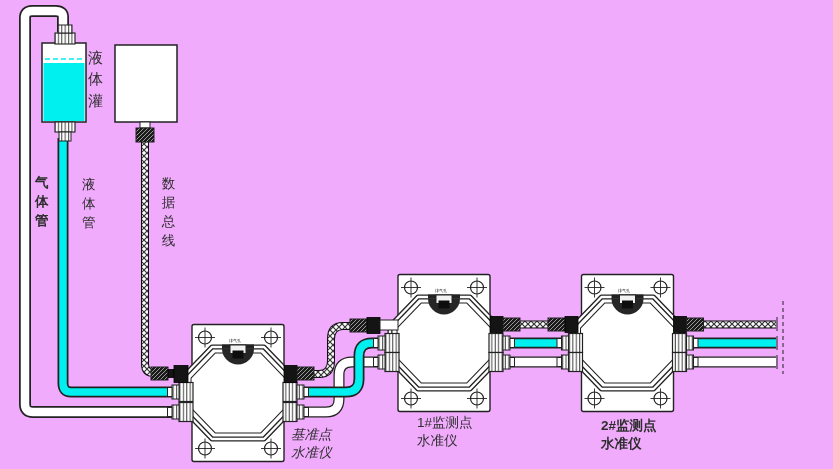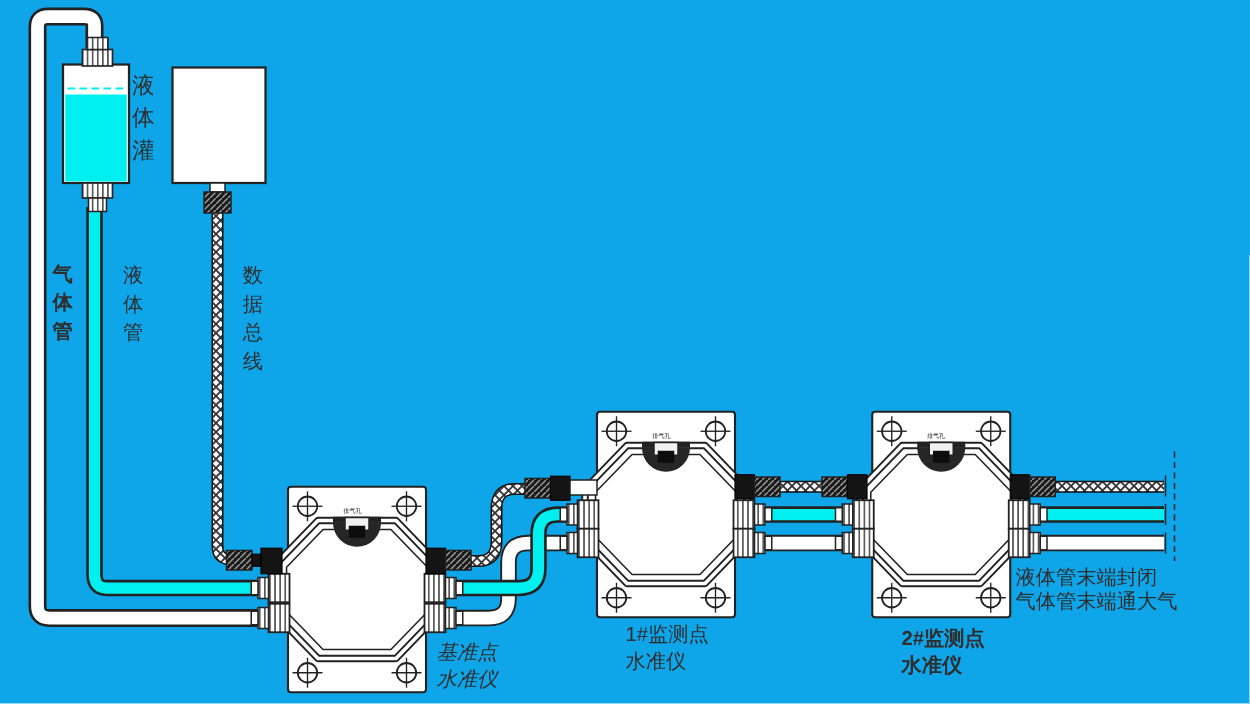--- a/index.html
+++ b/index.html
@@ -1,16 +1,16 @@
 <!DOCTYPE html>
 <html style="--liquid: #00F0F0; --line: #222222;"><head>
 <meta charset="utf-8">
 <style>
   html,body{margin:0;padding:0;background:#fff;}
-  .stage{position:relative;width:833px;height:469px;background:#0ea5e9;overflow:hidden;
+  .stage{position:relative;width:833px;height:469px;background:#f0abfc;overflow:hidden;
          font-family:"Liberation Sans","DejaVu Sans",sans-serif;color:#2b2b2b;}
   .stage svg{position:absolute;left:0;top:0;}
   .lbl{position:absolute;white-space:pre-line;color:#2e2e2e;}
   .vlabel{width:17px;word-break:break-all;line-height:1.42;font-size:13.5px;}
   .hlabel{font-size:13.5px;line-height:1.32;}
   .tank-lbl{font-size:15px;line-height:1.42;}
   .box-lbl{width:50px;word-break:break-all;font-size:15px;line-height:1.26;letter-spacing:1px;}
   .note-lbl{font-size:13.5px;line-height:1.18;}
   .vent{position:absolute;font-size:4px;color:#111;letter-spacing:0;}
   .plate{fill:#fff;stroke:#222;stroke-width:1.4;}
@@ -172,18 +172,16 @@
 <div class="lbl tank-lbl vlabel" style="left:88px;top:47px;">液体灌</div>
 <div class="lbl vlabel" style="left:35px;top:173px;font-weight:bold;">气体管</div>
 <div class="lbl vlabel" style="left:82px;top:176px;font-family:Liberation Mono, monospace;">液体管</div>
 <div class="lbl vlabel" style="left:160px;top:174px;text-align:center;">数据总线</div>
 <div class="lbl hlabel" style="left:291px;top:426px;font-style:italic;">基准点
 水准仪</div>
 <div class="lbl hlabel" style="left:417px;top:414px;">1#监测点
 水准仪</div>
 <div class="lbl hlabel" style="left:601px;top:417px;font-weight:bold;">2#监测点
 水准仪</div>
-<div class="lbl note-lbl" style="left:677px;top:377px;">液体管末端封闭
-气体管末端通大气</div>
 <div class="vent" style="left:229px;top:338px;">排气孔</div>
 <div class="vent" style="left:435px;top:288px;">排气孔</div>
 <div class="vent" style="left:618px;top:288px;">排气孔</div>
 </div>
 
 </body></html>

